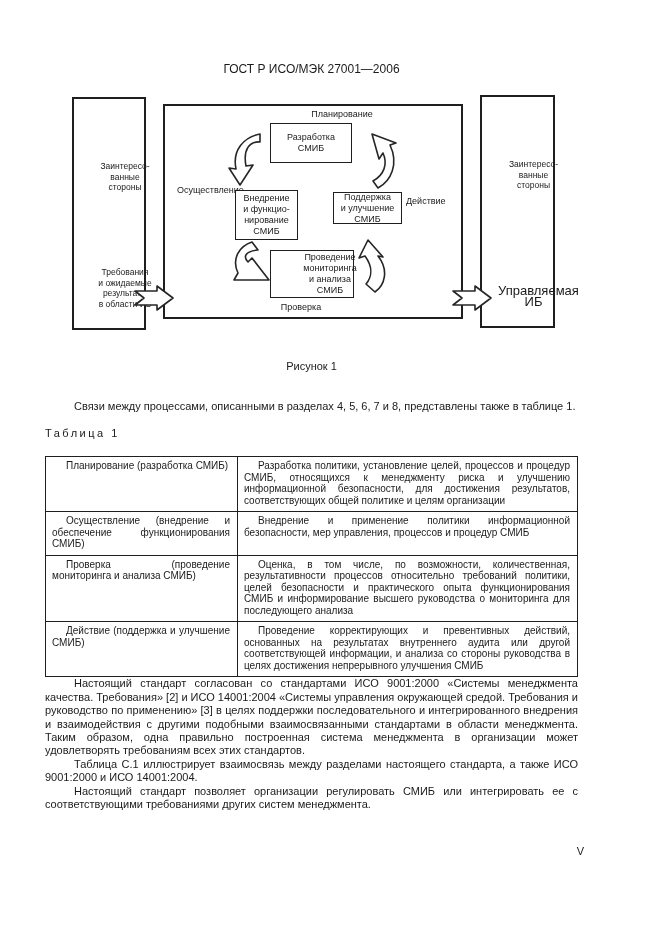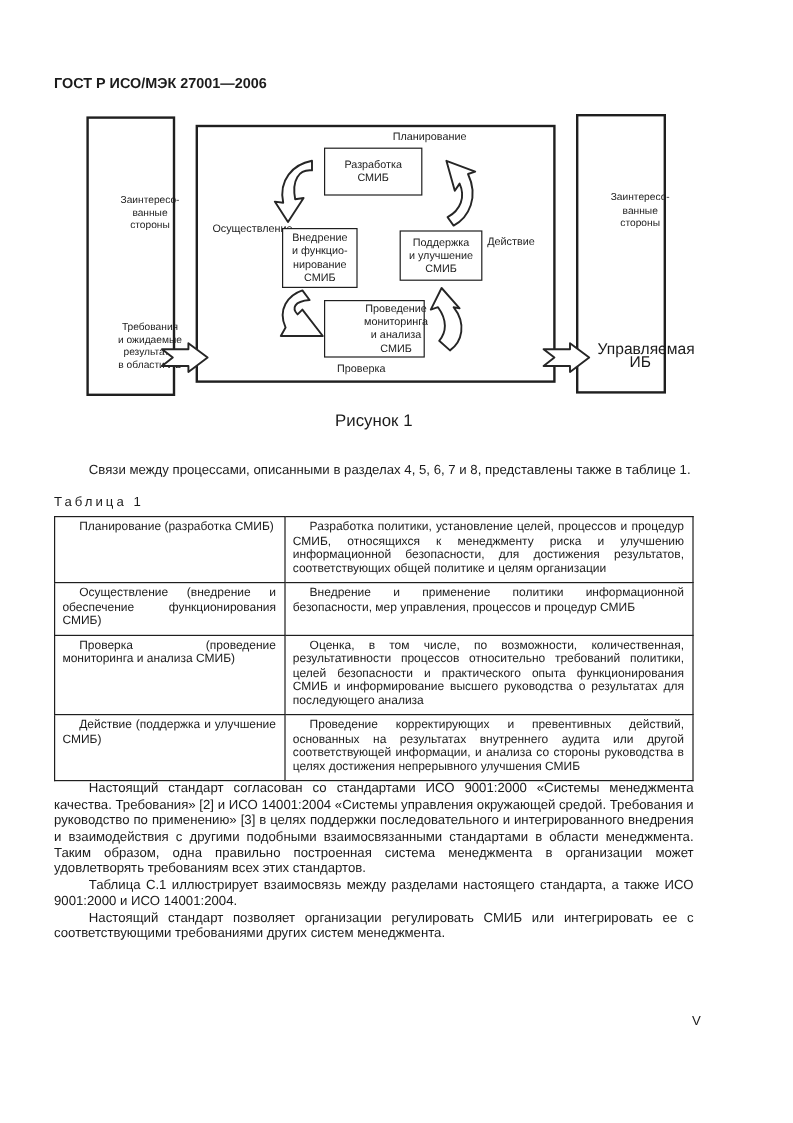--- a/index.html
+++ b/index.html
@@ -2,56 +2,56 @@
 <html lang="ru"><head>
 <meta charset="utf-8">
 <style>
   html,body { margin:0; padding:0; background:#e8e8e8; }
   .page {
     position:relative; width:661px; height:936px; background:#ffffff;
     font-family:"Liberation Sans", sans-serif; color:#1b1b1b; overflow:hidden;
     margin:0 auto;
   }
   .content { padding:62px 83px 0 45px; }
-  .doc-header { text-align:left; font-weight:bold; font-size:12px; line-height:14px; }
+  .doc-header { text-align:center; font-weight:normal; font-size:12px; line-height:14px; }
 
   
   .figure-wrap { position:relative; width:483px; height:240px; margin:16px 0 0 27px; }
   .box { position:absolute; border:2px solid #1f1f1f; background:#fff; box-sizing:border-box; }
   .left-box  { left:0;   top:5px;  width:74px;  height:233px; }
   .center-box{ left:91px; top:12px; width:300px; height:215px; }
   .right-box { left:408px; top:3px; width:75px;  height:233px; }
   .pre { white-space:pre-line; }
   .side-text { position:absolute; left:16px; width:100%; text-align:center;
                font-size:8.5px; line-height:10.5px; }
   #lb-top { top:62px; }  #lb-bottom { top:168px; }
   #rb-top { top:62px; }  #rb-bottom { top:188px; font-size:13px; line-height:11px; }
   .inner-box { position:absolute; border:1.5px solid #1f1f1f; background:#fff; box-sizing:border-box;
                display:flex; align-items:center; justify-content:center; text-align:center;
                font-size:9px; line-height:11px; z-index:2; }
   #box-develop   { left:198px; top:31px;  width:82px; height:40px; }
   #box-implement { left:163px; top:98px;  width:63px; height:50px; }
-  #box-maintain  { left:261px; top:100px; width:69px; height:42px; }
+  #box-maintain  { left:261px; top:100px; width:69px; height:32px; }
   #box-monitor   { left:198px; top:158px; width:84px; height:48px;padding-left:36px; }
   .stage { position:absolute; font-size:9px; line-height:10px; z-index:1; }
-  #stage-plan  { left:107px; top:17px; width:358px; text-align:center; }
+  #stage-plan  { left:91px; top:17px; width:358px; text-align:center; }
   #stage-do    { left:93px;  top:93px;padding-left:12px; }
   #stage-act   { left:334px; top:104px; }
   #stage-check { left:91px; top:210px; width:276px; text-align:center; }
   .fig-arrows { position:absolute; left:0; top:0; z-index:3; pointer-events:none; }
   .fig-arrows path { fill:#ffffff; stroke:#262626; stroke-width:1.6; stroke-linejoin:round; }
 
-  .fig-caption { text-align:center; font-size:14px; margin-top:10px; }
+  .fig-caption { text-align:center; font-size:11px; margin-top:28px; }
 
   
   .para { margin:0; font-size:11px; line-height:13.4px; text-align:justify; text-indent:29px; }
   .intro { margin-top:28px; text-align:left; }
   .table-label { margin-top:14px; font-size:11px; letter-spacing:2.5px; }
 
-  .doc-table { width:533px; border-collapse:collapse; margin-top:5px;
+  .doc-table { width:533px; border-collapse:collapse; margin-top:17px;
                border:1.5px solid #1f1f1f; }
   .doc-table td { border:1px solid #1f1f1f; vertical-align:top;
                   font-size:10px; line-height:11.5px; text-align:justify; text-indent:14px;
                   padding:3px 7px 5px 6px; }
   .cell-left { width:178px; }
 
   .section-heading { margin-top:16px; padding-left:29px; font-size:11px; font-weight:bold; }
   .section-heading .num { margin-right:8px; }
   .para + .para { margin-top:0; }
 
@@ -130,21 +130,21 @@
         <tr>
           <td class="cell-left">Планирование (разработка СМИБ)</td>
           <td class="cell-right">Разработка политики, установление целей, процессов и процедур СМИБ, относящихся к менеджменту риска и улучшению информационной безопасности, для достижения результатов, соответствующих общей политике и целям организации</td>
         </tr>
         <tr>
           <td class="cell-left">Осуществление (внедрение и обеспечение функционирования СМИБ)</td>
           <td class="cell-right">Внедрение и применение политики информационной безопасности, мер управления, процессов и процедур СМИБ</td>
         </tr>
         <tr>
           <td class="cell-left">Проверка (проведение мониторинга и анализа СМИБ)</td>
-          <td class="cell-right">Оценка, в том числе, по возможности, количественная, результативности процессов относительно требований политики, целей безопасности и практического опыта функционирования СМИБ и информирование высшего руководства о результатах для последующего анализа</td>
+          <td class="cell-right">Оценка, в том числе, по возможности, количественная, результативности процессов относительно требований политики, целей безопасности и практического опыта функционирования СМИБ и информирование высшего руководства о мониторинга для последующего анализа</td>
         </tr>
         <tr>
           <td class="cell-left">Действие (поддержка и улучшение СМИБ)</td>
           <td class="cell-right">Проведение корректирующих и превентивных действий, основанных на результатах внутреннего аудита или другой соответствующей информации, и анализа со стороны руководства в целях достижения непрерывного улучшения СМИБ</td>
         </tr>
       </tbody>
     </table>
 
 
     <p class="para">Настоящий стандарт согласован со стандартами ИСО 9001:2000 «Системы менеджмента качества. Требования» [2] и ИСО 14001:2004 «Системы управления окружающей средой. Требования и руководство по применению» [3] в целях поддержки последовательного и интегрированного внедрения и взаимодействия с другими подобными взаимосвязанными стандартами в области менеджмента. Таким образом, одна правильно построенная система менеджмента в организации может удовлетворять требованиям всех этих стандартов.</p>

